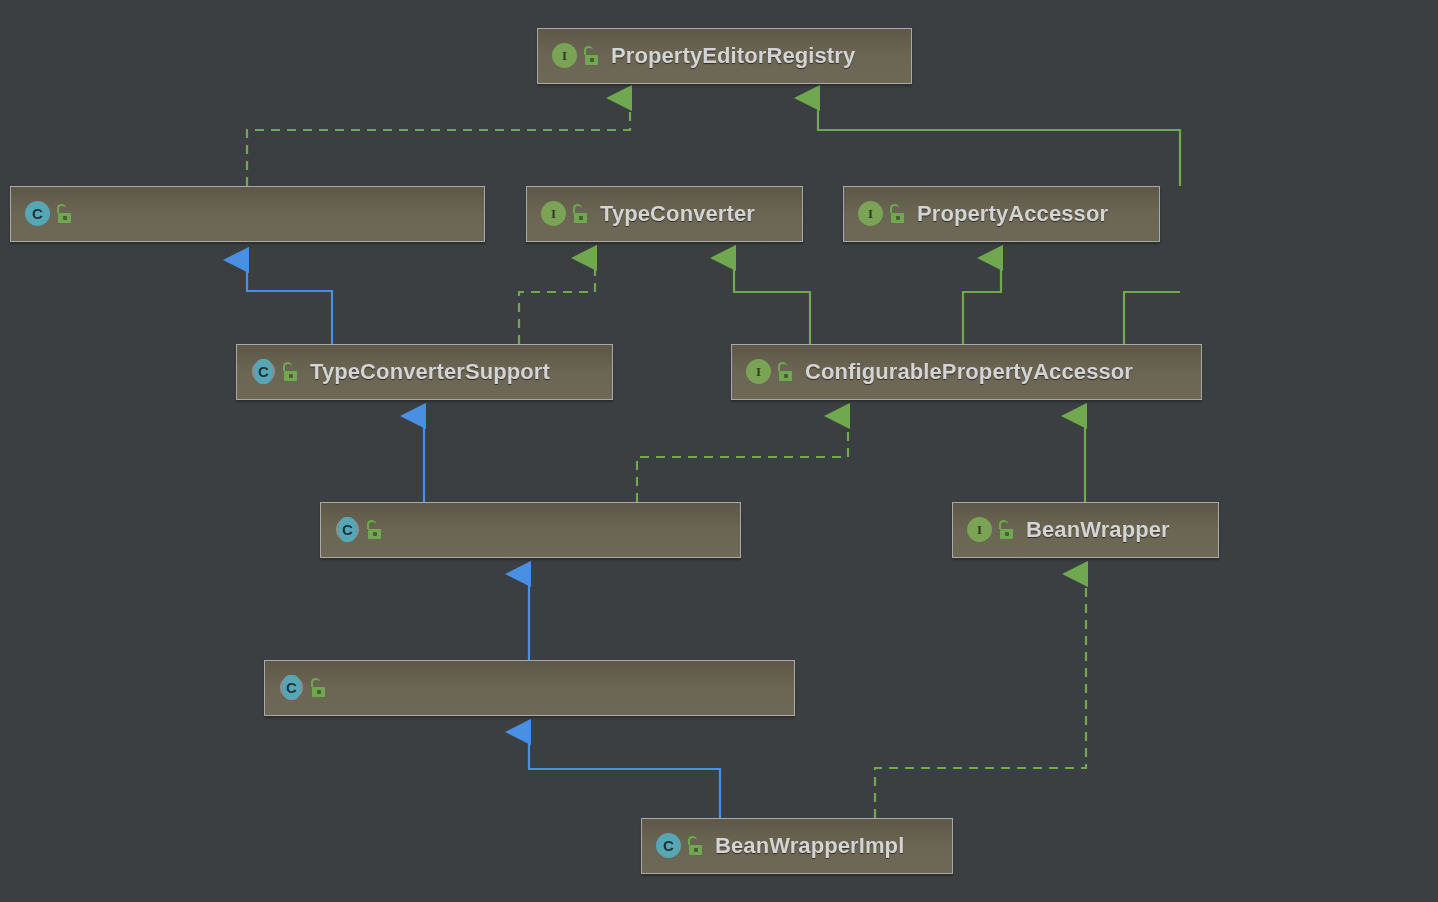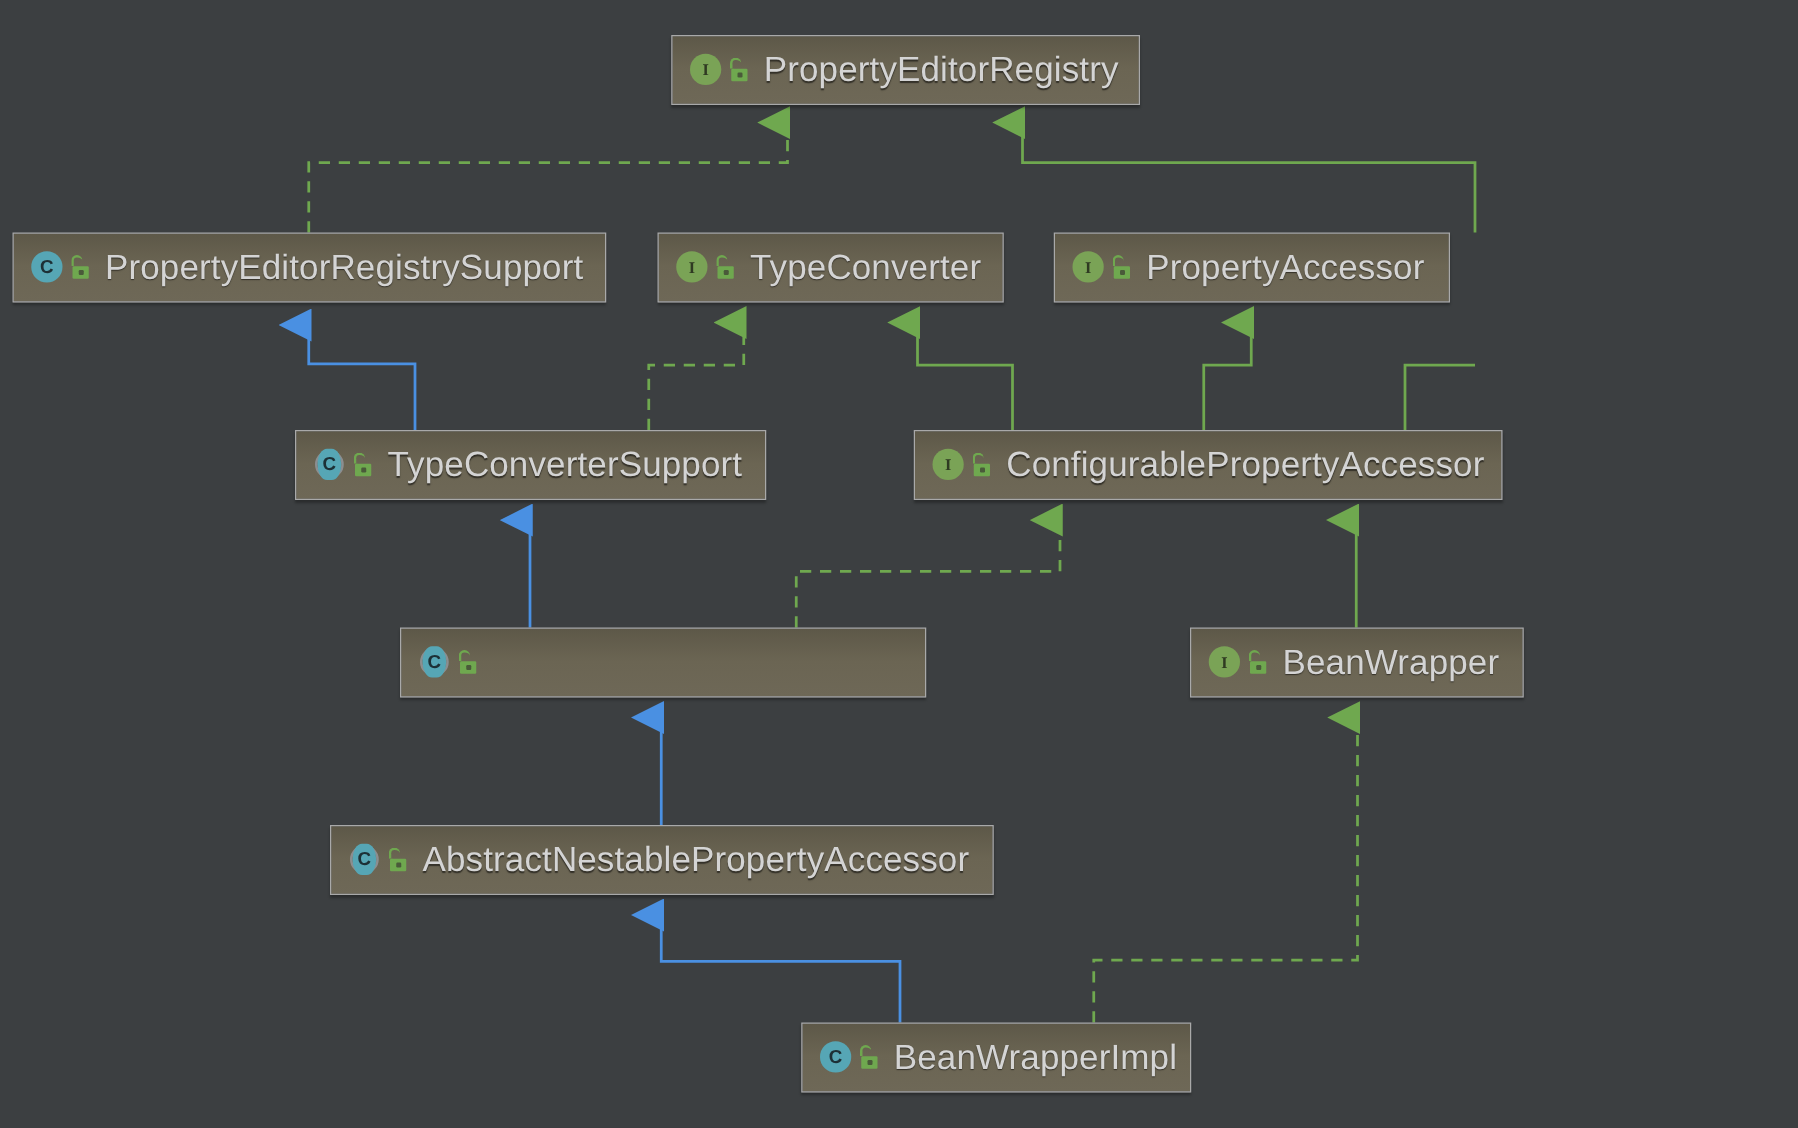--- a/index.html
+++ b/index.html
@@ -30,23 +30,24 @@
     align-items: center;
     background: linear-gradient(to bottom, #5d5848 0%, #6b6553 48%, #6e6857 100%);
     border: 1px solid #a9a9a9;
     box-shadow: 0 2px 2px rgba(0,0,0,0.30);
     padding: 0 14px 0 11px;
     height: 48px;
     white-space: nowrap;
   }
   .node-label {
     color: #d4d4d4;
-    font-size: 28px;
+    font-size: 22px;
     letter-spacing: 0.1px;
     text-shadow: 0 1px 1px rgba(0,0,0,0.55);
+    font-weight: bold;
   }
   .kind-icon {
     flex: 0 0 auto;
     width: 26px;
     height: 26px;
     position: relative;
     margin-right: 4px;
   }
   .kind-disc {
     position: absolute;
@@ -176,21 +177,20 @@
       </div>
       <div class="uml-node" style="left: 10px; top: 186px; width: 475px; height: 56px;">
         <span class="kind-icon kind-class">
           <span class="kind-disc">C</span>
         </span>
         <span class="lock-icon">
           <span class="lock-shackle"></span>
           <span class="lock-body"></span>
           <span class="lock-keyhole"></span>
         </span>
-        <span class="node-label">PropertyEditorRegistrySupport</span>
       </div>
       <div class="uml-node" style="left: 526px; top: 186px; width: 277px; height: 56px;">
         <span class="kind-icon kind-interface">
           <span class="kind-disc">I</span>
         </span>
         <span class="lock-icon">
           <span class="lock-shackle"></span>
           <span class="lock-body"></span>
           <span class="lock-keyhole"></span>
         </span>
@@ -255,21 +255,20 @@
       <div class="uml-node" style="left: 264px; top: 660px; width: 531px; height: 56px;">
         <span class="kind-icon kind-abstract">
           <span class="abs-bracket"></span>
           <span class="kind-disc">C</span>
         </span>
         <span class="lock-icon">
           <span class="lock-shackle"></span>
           <span class="lock-body"></span>
           <span class="lock-keyhole"></span>
         </span>
-        <span class="node-label">AbstractNestablePropertyAccessor</span>
       </div>
       <div class="uml-node" style="left: 641px; top: 818px; width: 312px; height: 56px;">
         <span class="kind-icon kind-class">
           <span class="kind-disc">C</span>
         </span>
         <span class="lock-icon">
           <span class="lock-shackle"></span>
           <span class="lock-body"></span>
           <span class="lock-keyhole"></span>
         </span>

